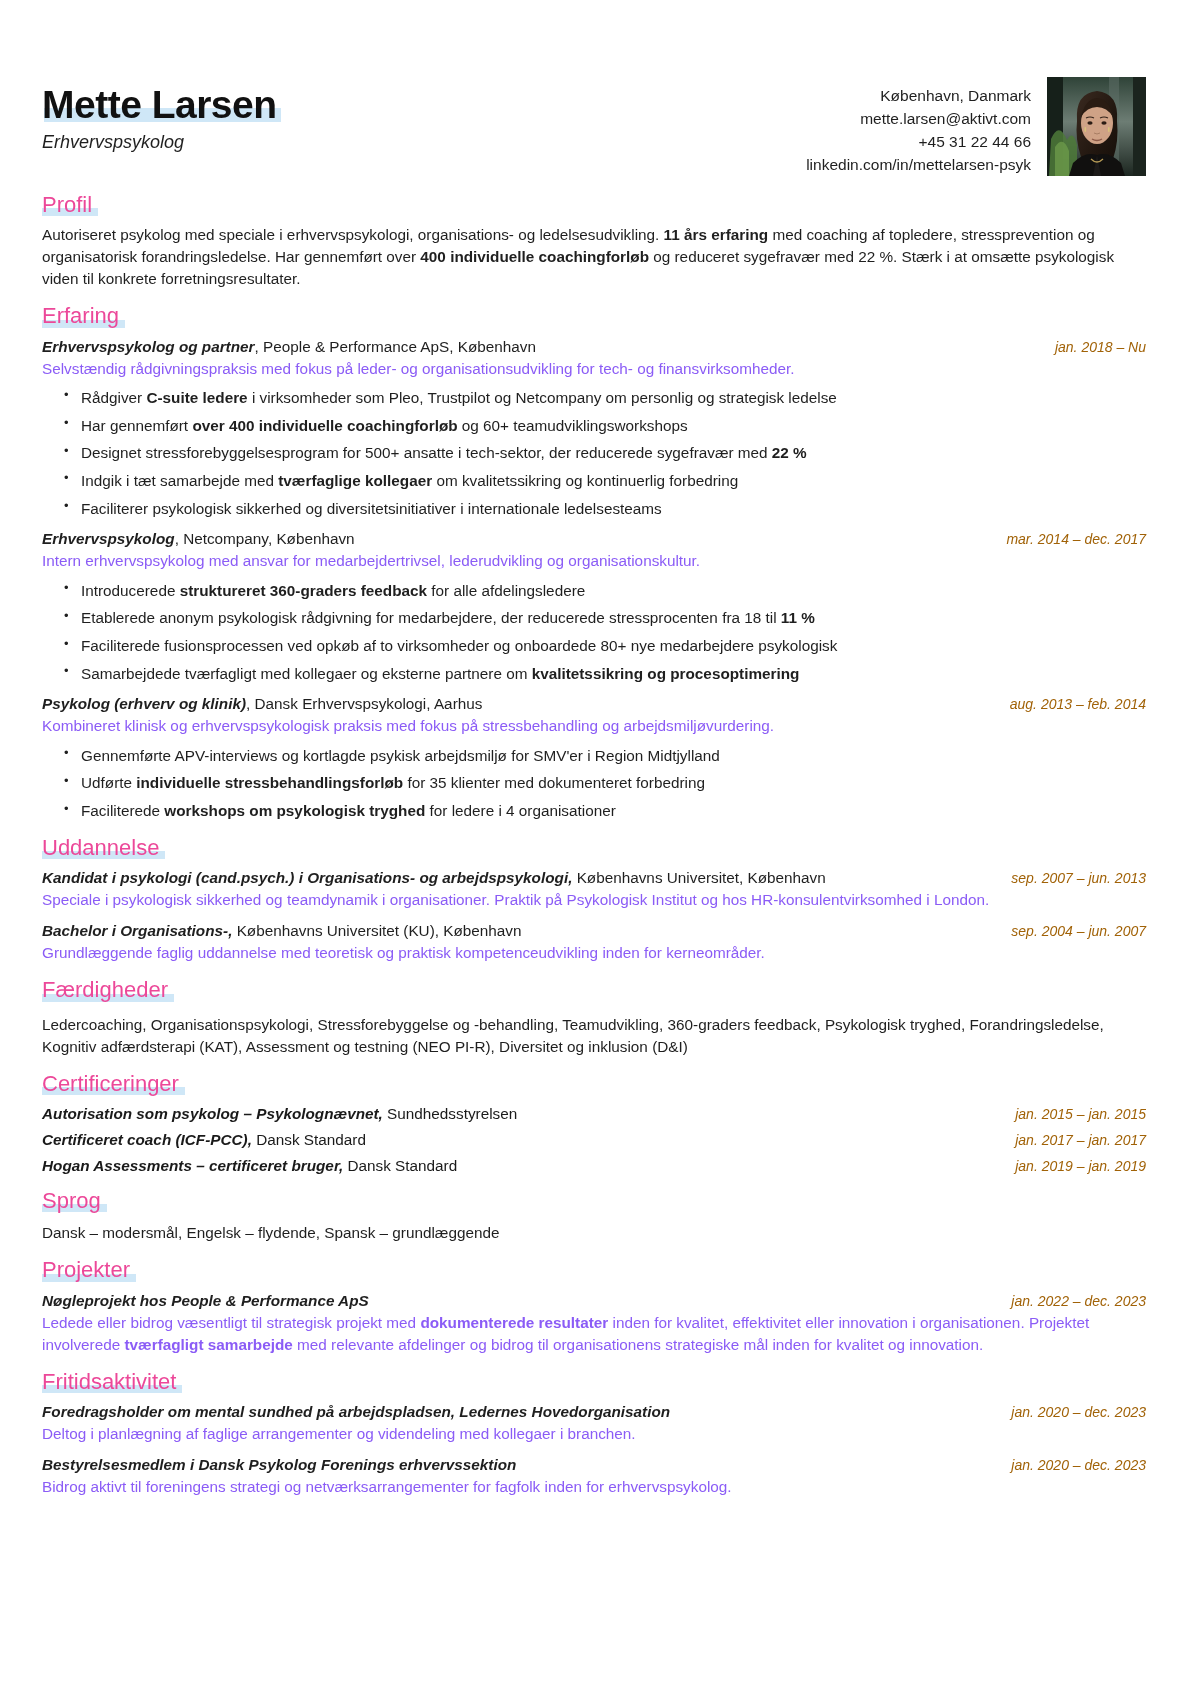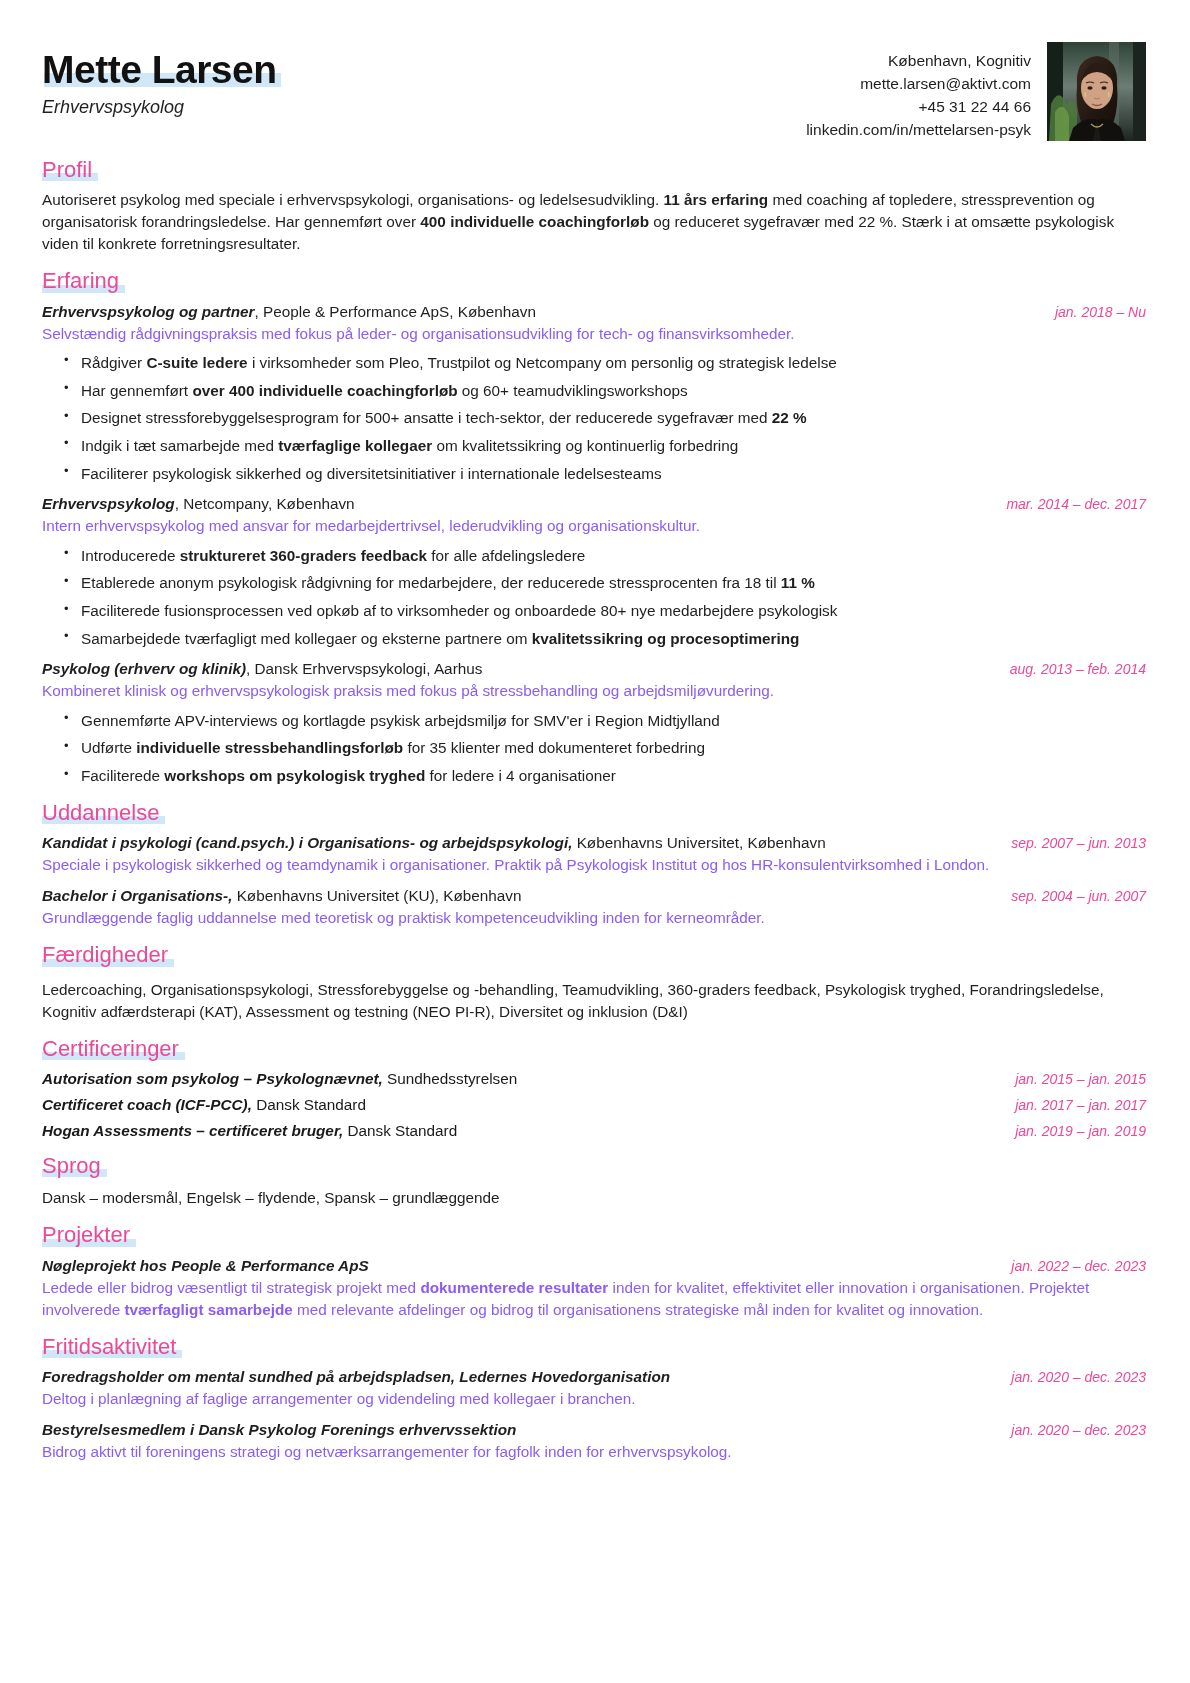--- a/index.html
+++ b/index.html
@@ -20,20 +20,21 @@
     position: relative;
     overflow: hidden;
   }
 
   
   .header {
     display: flex;
     align-items: flex-start;
     justify-content: space-between;
     margin-bottom: 16px;
+    margin-top: 35px;
   }
   .header-left { padding-top: 8px; }
   .name {
     font-size: 39px;
     font-weight: bold;
     line-height: 1.0;
     letter-spacing: -0.5px;
     display: inline-block;
     position: relative;
     color: #111;
@@ -124,21 +125,21 @@
     color: #1f1f1f;
     flex: 1 1 auto;
   }
   .entry-title b {
     font-weight: bold;
     font-style: italic;
   }
   .entry-date {
     font-size: 14px;
     font-style: italic;
-    color: #ec4899;
+    color: #a16207;
     white-space: nowrap;
     flex: 0 0 auto;
   }
   .entry-sub {
     font-size: 15.3px;
     line-height: 1.45;
     color: #8b5cf6;
     margin-top: 2px;
   }
 
@@ -193,21 +194,21 @@
 
 <div class="page">
 
   <div class="header">
     <div class="header-left">
       <div class="name"><span class="hl">Mette Larsen</span></div>
       <div class="job-title">Erhvervspsykolog</div>
     </div>
     <div class="header-right">
       <div class="contact">
-        <div>København, Kognitiv</div>
+        <div>København, Danmark</div>
         <div>mette.larsen@aktivt.com</div>
         <div>+45 31 22 44 66</div>
         <div>linkedin.com/in/mettelarsen-psyk</div>
       </div>
       <div class="photo">
         <svg viewBox="0 0 99 99" preserveAspectRatio="xMidYMid slice">
           <defs>
             <linearGradient id="winbg" x1="0" y1="0" x2="0" y2="1">
               <stop offset="0%" stop-color="#2f4338"></stop>
               <stop offset="45%" stop-color="#6d7d74"></stop>

